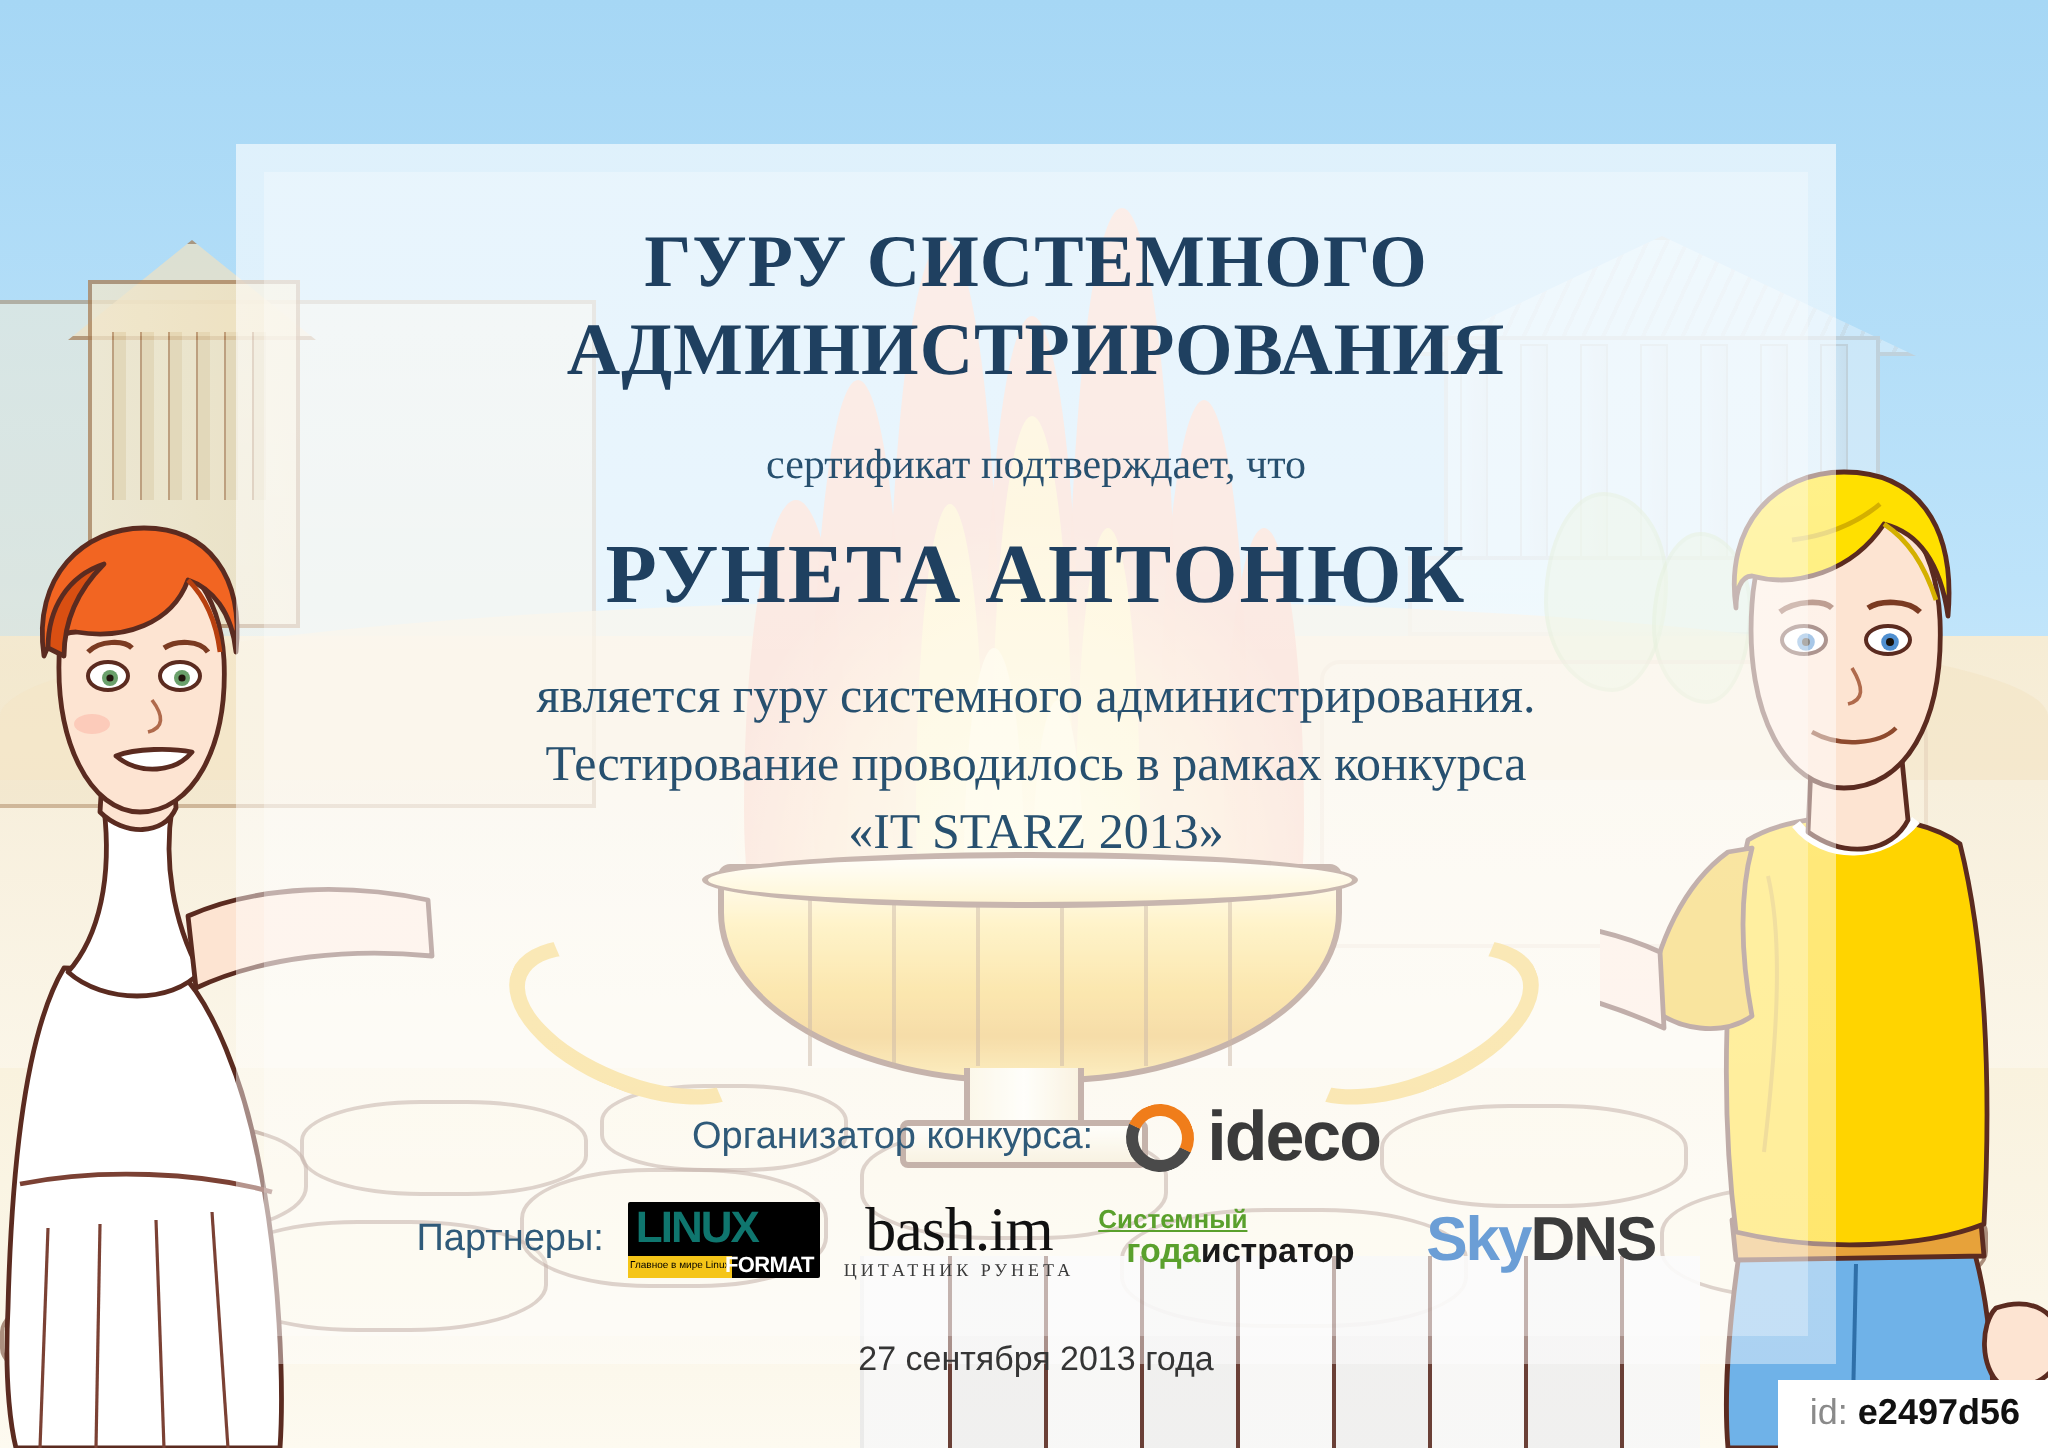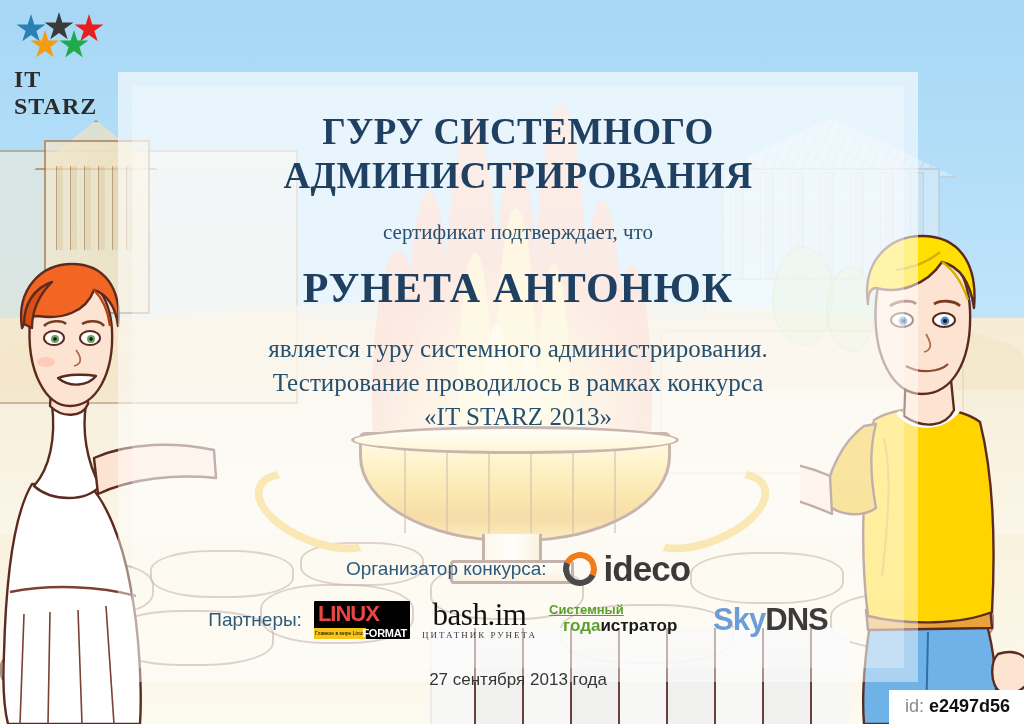--- a/index.html
+++ b/index.html
@@ -138,21 +138,21 @@
   .ideco-mark .ring{position:absolute;inset:0;border-radius:50%;border:6px solid #4a4a4a;
      border-top-color:transparent;border-right-color:transparent;transform:rotate(-20deg);}
   .ideco-mark .ring2{position:absolute;inset:0;border-radius:50%;border:6px solid #f07d1a;
      border-bottom-color:transparent;border-left-color:transparent;transform:rotate(-20deg);}
   .ideco-word{font-family:"Liberation Sans",sans-serif;font-weight:bold;font-size:35px;
      color:#3a3a3a;letter-spacing:-1px;}
 
   
   .lf{width:96px;height:38px;background:#000;position:relative;border-radius:1px;}
   .lf-top{position:absolute;left:4px;top:0;font-family:"Liberation Sans",sans-serif;
-     font-weight:bold;font-size:22px;color:#ef4444;letter-spacing:-1px;
+     font-weight:bold;font-size:22px;color:#0f766e;letter-spacing:-1px;
      -webkit-text-stroke:0;}
   .lf-strip{position:absolute;left:0;bottom:0;width:52px;height:11px;background:#f5c518;}
   .lf-strip span{font-family:"Liberation Sans",sans-serif;font-size:5px;color:#000;
      display:block;text-align:center;line-height:11px;}
   .lf-fmt{position:absolute;right:3px;bottom:0;font-family:"Liberation Sans",sans-serif;
      font-weight:bold;font-size:11px;color:#fff;letter-spacing:-.3px;}
 
   
   .bash{display:flex;flex-direction:column;align-items:center;line-height:1;}
   .bash-w{font-family:"Liberation Serif",serif;font-size:31px;color:#111;letter-spacing:-.5px;}
@@ -356,30 +356,20 @@
         <path d="M198 430 C216 424 230 432 230 448 C230 464 216 472 200 468 C190 460 190 438 198 430 Z" fill="#fde4d2"></path>
       </g>
     </svg>
   </div>
 
   <div class="colstrip"></div>
 
   <div class="panel"></div>
   <div class="panel-inner"></div>
 
-  <div class="logo">
-    <div class="stars">
-      <div class="star" style="left:2px;top:2px;background:#2a7fb5;"></div>
-      <div class="star" style="left:30px;top:0px;background:#3a3a3a;"></div>
-      <div class="star" style="left:60px;top:2px;background:#e81f1f;"></div>
-      <div class="star" style="left:16px;top:18px;background:#f39c12;"></div>
-      <div class="star" style="left:45px;top:18px;background:#1faa4b;"></div>
-    </div>
-    <div class="logo-text">IT STARZ</div>
-  </div>
 
   <div class="content">
 
     <div class="title">
       <div>ГУРУ СИСТЕМНОГО</div>
       <div>АДМИНИСТРИРОВАНИЯ</div>
     </div>
 
     <div class="subtitle">сертификат подтверждает, что</div>
 

